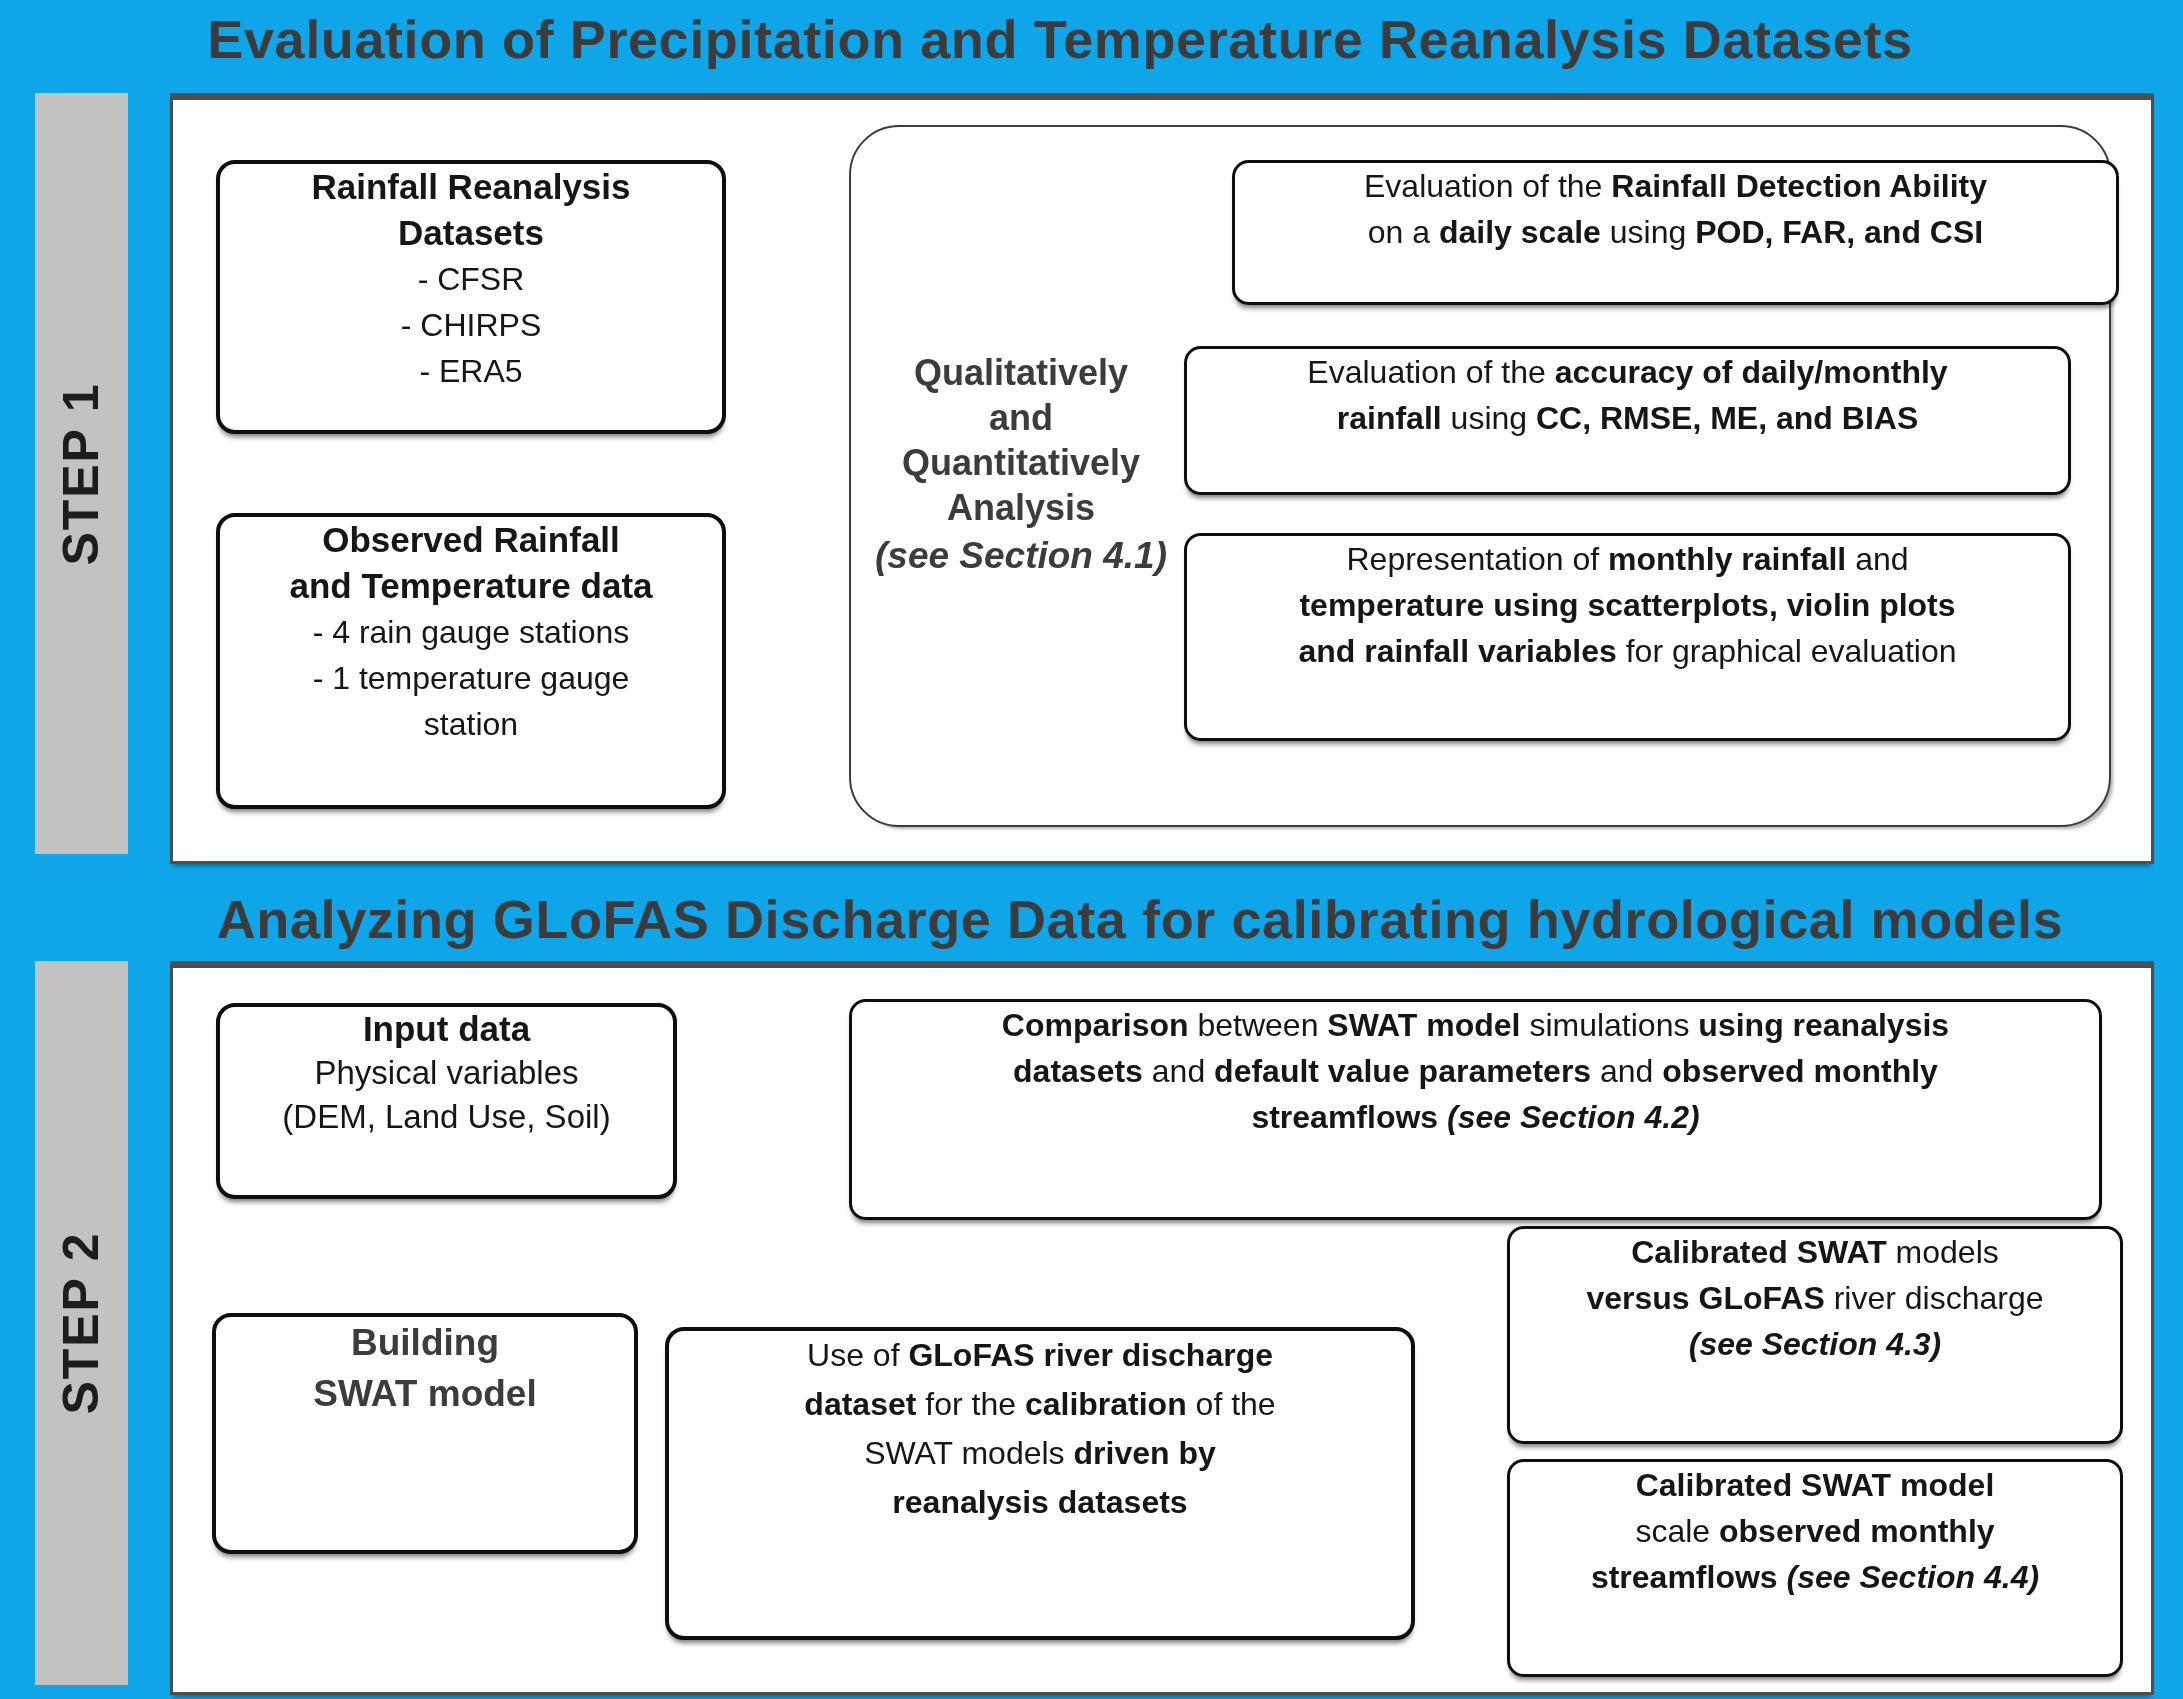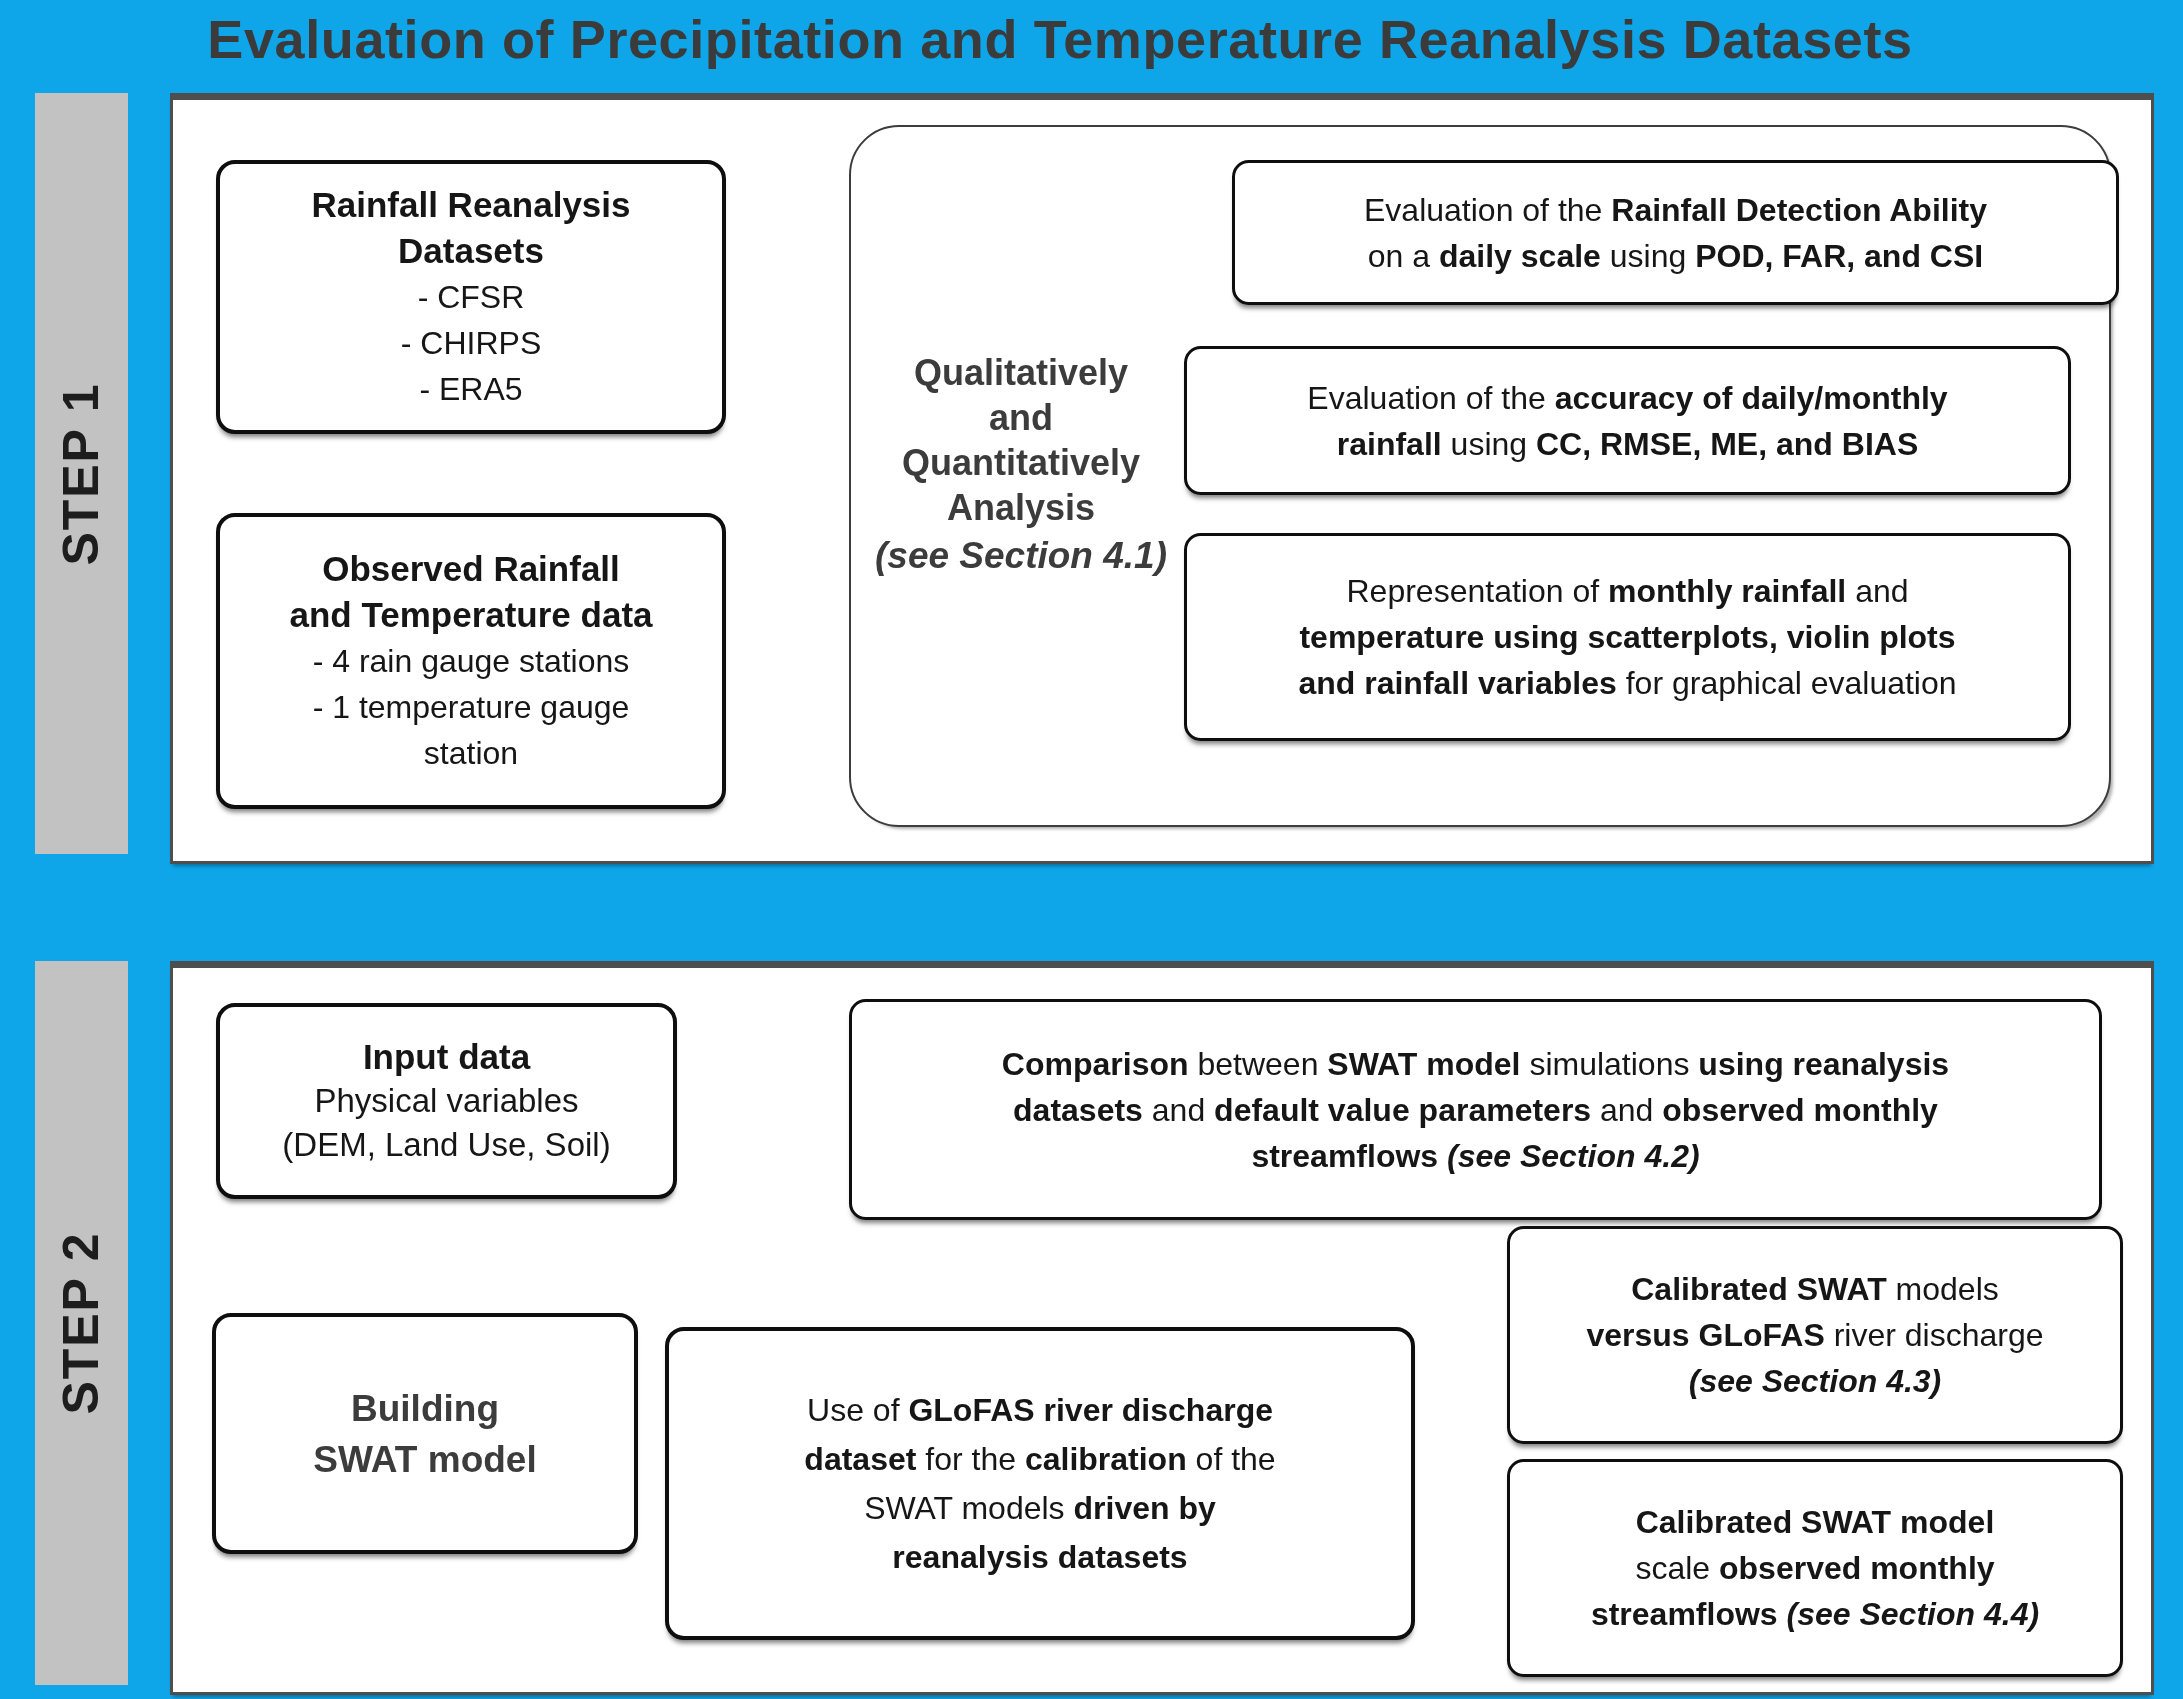--- a/index.html
+++ b/index.html
@@ -28,21 +28,21 @@
   }
   .container{
     position:absolute;background:#fff;
     border:2.6px solid var(--container-border,#3d3d3d);
     border-radius:50px;
     box-shadow:4.5px 4.5px 3.2px -3.2px rgba(0,0,0,.3);
   }
   .box{
     position:absolute;background:#fff;
     border:4.5px solid var(--box-border,#0e0e0e);border-radius:19px;
-    display:flex;flex-direction:column;align-items:center;justify-content:center;
+    display:flex;flex-direction:column;align-items:center;
     text-align:center;font-size:32px;line-height:46px;
     box-shadow:0 6.4px 5.1px -3.9px rgba(0,0,0,.5);
   }
   .box.thin{border-width:3.9px;border-radius:16.7px;}
   .tline{white-space:nowrap;}
   .b{font-weight:700;}
   .i{font-style:italic;}
   .box-title{font-weight:700;font-size:35px;}
   .items{font-size:32px;}
   .analysis{
@@ -140,20 +140,21 @@
   </div>
 
   <div class="box thin" style="left:1184px;top:533px;width:881px;height:202px;">
     <div>
         <div class="tline"><span>Representation of </span><span class="b">monthly rainfall</span><span> and</span></div>
         <div class="tline"><span class="b">temperature using scatterplots, violin plots</span></div>
         <div class="tline"><span class="b">and rainfall variables</span><span> for graphical evaluation</span></div>
       </div>
   </div>
 
+  <div class="sec-title" style="left:96px;top:888px;width:2088px;">Analyzing GLoFAS Discharge Data for calibrating hydrological models</div>
 
   <div class="step-bar" style="left:35px;top:961px;width:93px;height:724px;">
     <span>STEP 2</span>
   </div>
 
   <div class="outer" style="left:170px;top:961px;width:1978px;height:724px;"></div>
 
   <div class="box" style="left:216px;top:1003px;width:453px;height:188px;font-size:33px;line-height:44px;">
     <div class="box-title">Input data</div>
     <div>

